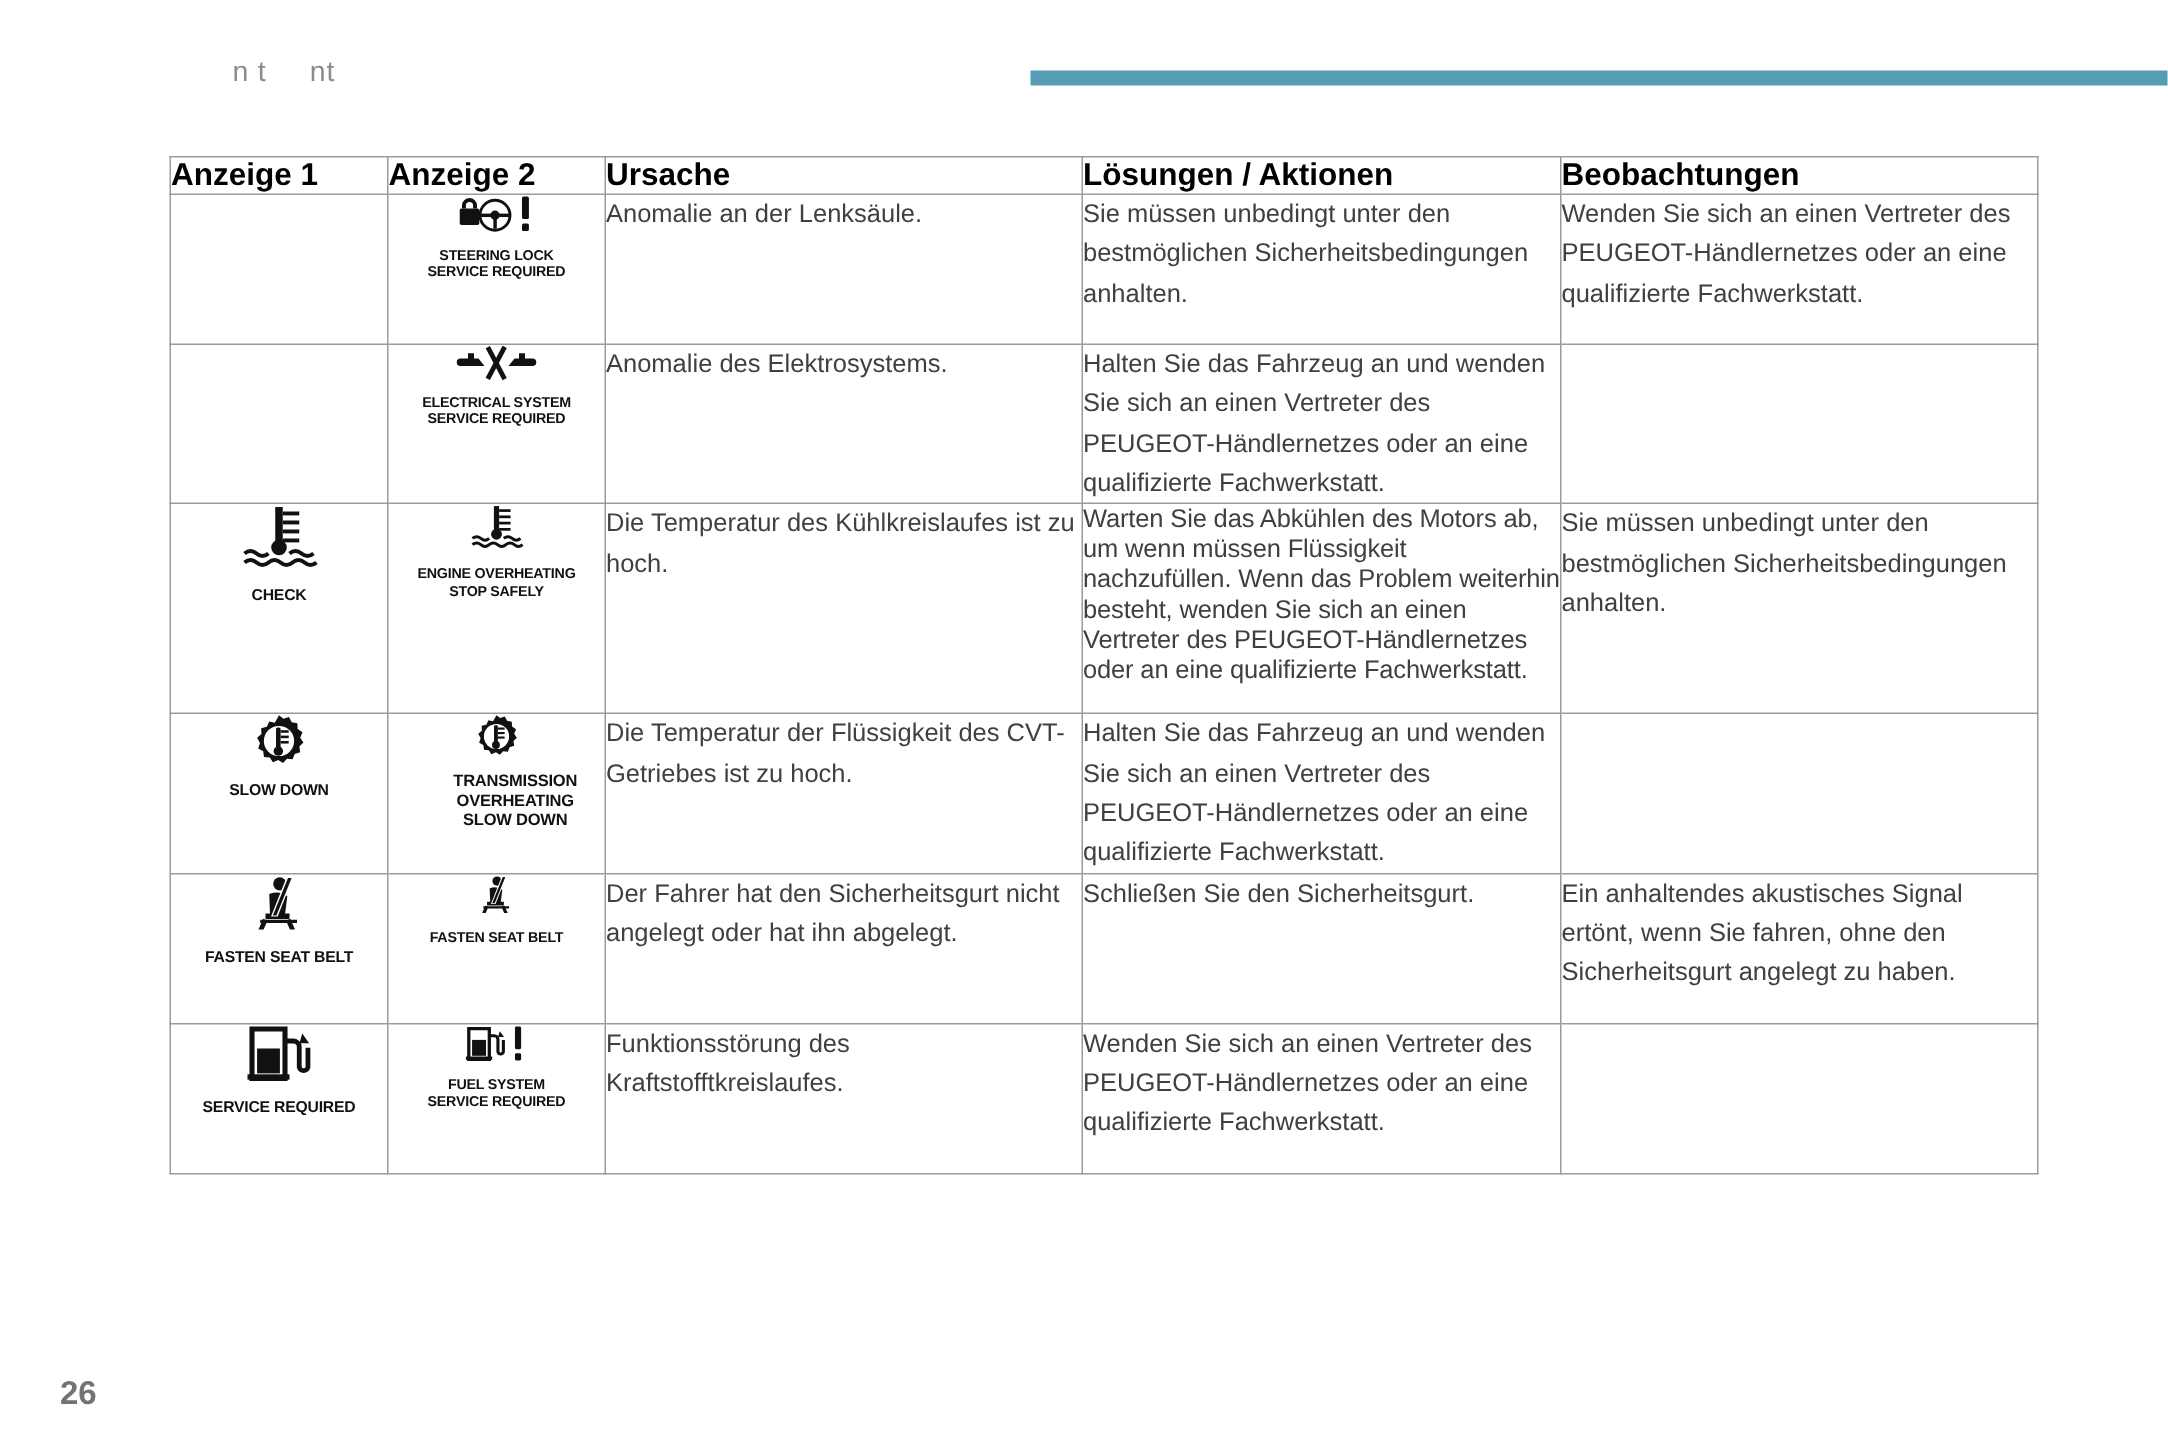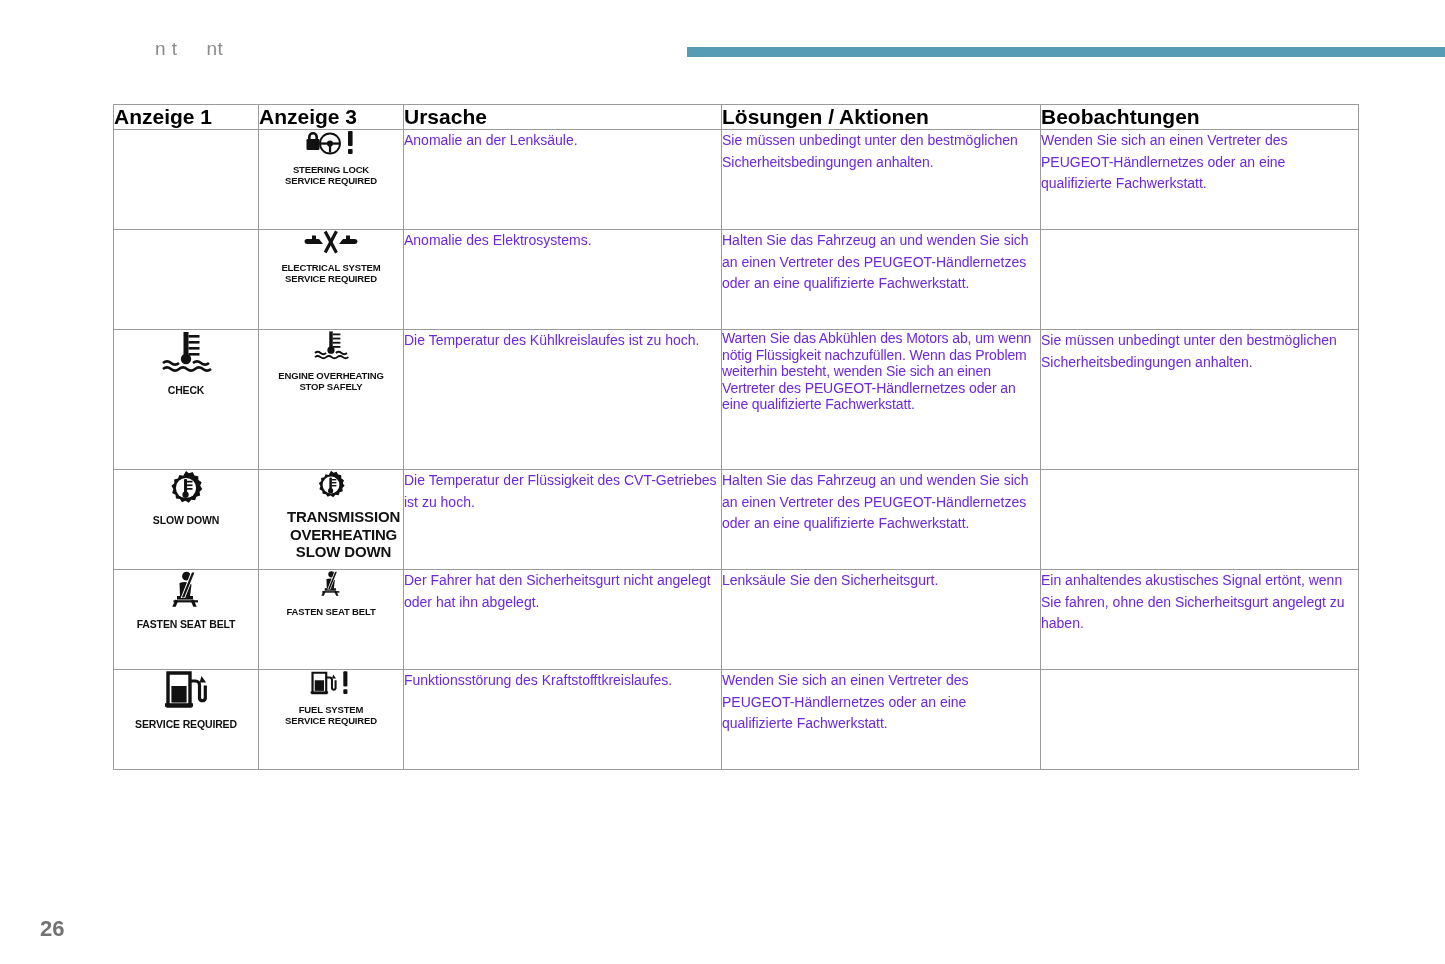--- a/index.html
+++ b/index.html
@@ -73,24 +73,24 @@
   .col3 { width: 318px; }
   .col4 { width: 319px; }
   .col5 { width: 318px; }
 
   td.icon-cell {
     text-align: center;
     vertical-align: middle;
     padding: 10px 4px;
   }
   td.text-cell {
-    font-size: 14px;
+    font-size: 17px;
     line-height: 1.55;
     padding: 13px 11px 13px 10px;
-    color: #6d28d9;
+    color: #404040;
   }
   td.text-cell.condensed {
     line-height: 1.18;
     letter-spacing: -0.1px;
   }
 
   
   .tell {
     display: inline-block;
     text-align: center;
@@ -104,21 +104,21 @@
     display: block;
     font-family: "Liberation Sans", sans-serif;
     font-weight: bold;
     font-size: 10.5px;
     line-height: 1.18;
     letter-spacing: -0.15px;
     color: #111;
     white-space: pre-line;
   }
   .tell.small .caption { font-size: 9.5px; text-align: center; }
-  .tell.tiny .caption  { font-size: 15px; margin-left: 25px; }
+  .tell.tiny .caption  { font-size: 11px; margin-left: 25px; }
 
   
   .page-number {
     position: absolute;
     left: 40px;
     top: 916px;
     font-size: 22px;
     font-weight: bold;
     color: #737373;
   }
@@ -136,21 +136,21 @@
   <colgroup>
     <col class="col1">
         <col class="col2">
         <col class="col3">
         <col class="col4">
         <col class="col5">
   </colgroup>
   <thead>
     <tr>
       <th>Anzeige 1</th>
-      <th>Anzeige 3</th>
+      <th>Anzeige 2</th>
       <th>Ursache</th>
       <th>Lösungen / Aktionen</th>
       <th>Beobachtungen</th>
     </tr>
   </thead>
   <tbody>
 
     <tr style="height:100px;">
       <td class="icon-cell"></td>
       <td class="icon-cell">
@@ -245,21 +245,21 @@
                 <path d="M4 33 q4 -3.4 8 0 q4 3.4 8 0 M34 33 q4 -3.4 8 0 q4 3.4 8 0" fill="none" stroke="#111" stroke-width="2.8"></path>
                 <path d="M4 39 q4 -3.4 8 0 q4 3.4 8 0 q4 -3.4 8 0 q4 3.4 8 0 q4 -3.4 8 0 q4 3.4 8 0" fill="none" stroke="#111" stroke-width="2.8"></path>
               </g>
             </svg>
           </span>
           <span class="caption">ENGINE OVERHEATING
 STOP SAFELY</span>
         </span>
       </td>
       <td class="text-cell">Die Temperatur des Kühlkreislaufes ist zu hoch.</td>
-      <td class="text-cell condensed">Warten Sie das Abkühlen des Motors ab, um wenn nötig Flüssigkeit nachzufüllen. Wenn das Problem weiterhin besteht, wenden Sie sich an einen Vertreter des PEUGEOT-Händlernetzes oder an eine qualifizierte Fachwerkstatt.</td>
+      <td class="text-cell condensed">Warten Sie das Abkühlen des Motors ab, um wenn müssen Flüssigkeit nachzufüllen. Wenn das Problem weiterhin besteht, wenden Sie sich an einen Vertreter des PEUGEOT-Händlernetzes oder an eine qualifizierte Fachwerkstatt.</td>
       <td class="text-cell">Sie müssen unbedingt unter den bestmöglichen Sicherheitsbedingungen anhalten.</td>
     </tr>
 
     <tr style="height:100px;">
       <td class="icon-cell">
         <span class="tell">
           <span class="glyph">
             <svg width="36" height="36" viewBox="0 0 40 40" aria-hidden="true">
               <g fill="#111">
                 <path d="M20 1 l3.3 2.6 4.1 -1.3 2 3.8 4.2 .8 .2 4.3 3.6 2.3 -1.7 4 2.4 3.6 -3 3 .6 4.2 -4.1 1.3 -1.5 4 -4.2 -.5 -2.9 3.2 -3.6 -2.2 -3.9 1.7 -2.3 -3.6 -4.3 -.4 -.6 -4.2 -3.7 -2.1 1.3 -4.1 -2.1 -3.8 3.2 -2.8 -.2 -4.3 4.2 -1 1.8 -3.9 4.1 .9z"></path>
@@ -333,21 +333,21 @@
                 <path d="M7.5 30.2 h24.5 v2.2 h-24.5 z"></path>
                 <path d="M25.2 1.5 l4.4 0 -10.5 26.5 -4.4 0z" fill="#fff"></path>
                 <path d="M26 2.4 l2.4 0 -10.1 25 -2.4 0z"></path>
               </g>
             </svg>
           </span>
           <span class="caption">FASTEN SEAT BELT</span>
         </span>
       </td>
       <td class="text-cell">Der Fahrer hat den Sicherheitsgurt nicht angelegt oder hat ihn abgelegt.</td>
-      <td class="text-cell">Lenksäule Sie den Sicherheitsgurt.</td>
+      <td class="text-cell">Schließen Sie den Sicherheitsgurt.</td>
       <td class="text-cell">Ein anhaltendes akustisches Signal ertönt, wenn Sie fahren, ohne den Sicherheitsgurt angelegt zu haben.</td>
     </tr>
 
     <tr style="height:100px;">
       <td class="icon-cell">
         <span class="tell">
           <span class="glyph">
             <svg width="46" height="40" viewBox="0 0 46 40" aria-hidden="true">
               <g fill="#111">
                 <path d="M5 3 h22 v33 h-22 z" fill="none" stroke="#111" stroke-width="3.4"></path>

